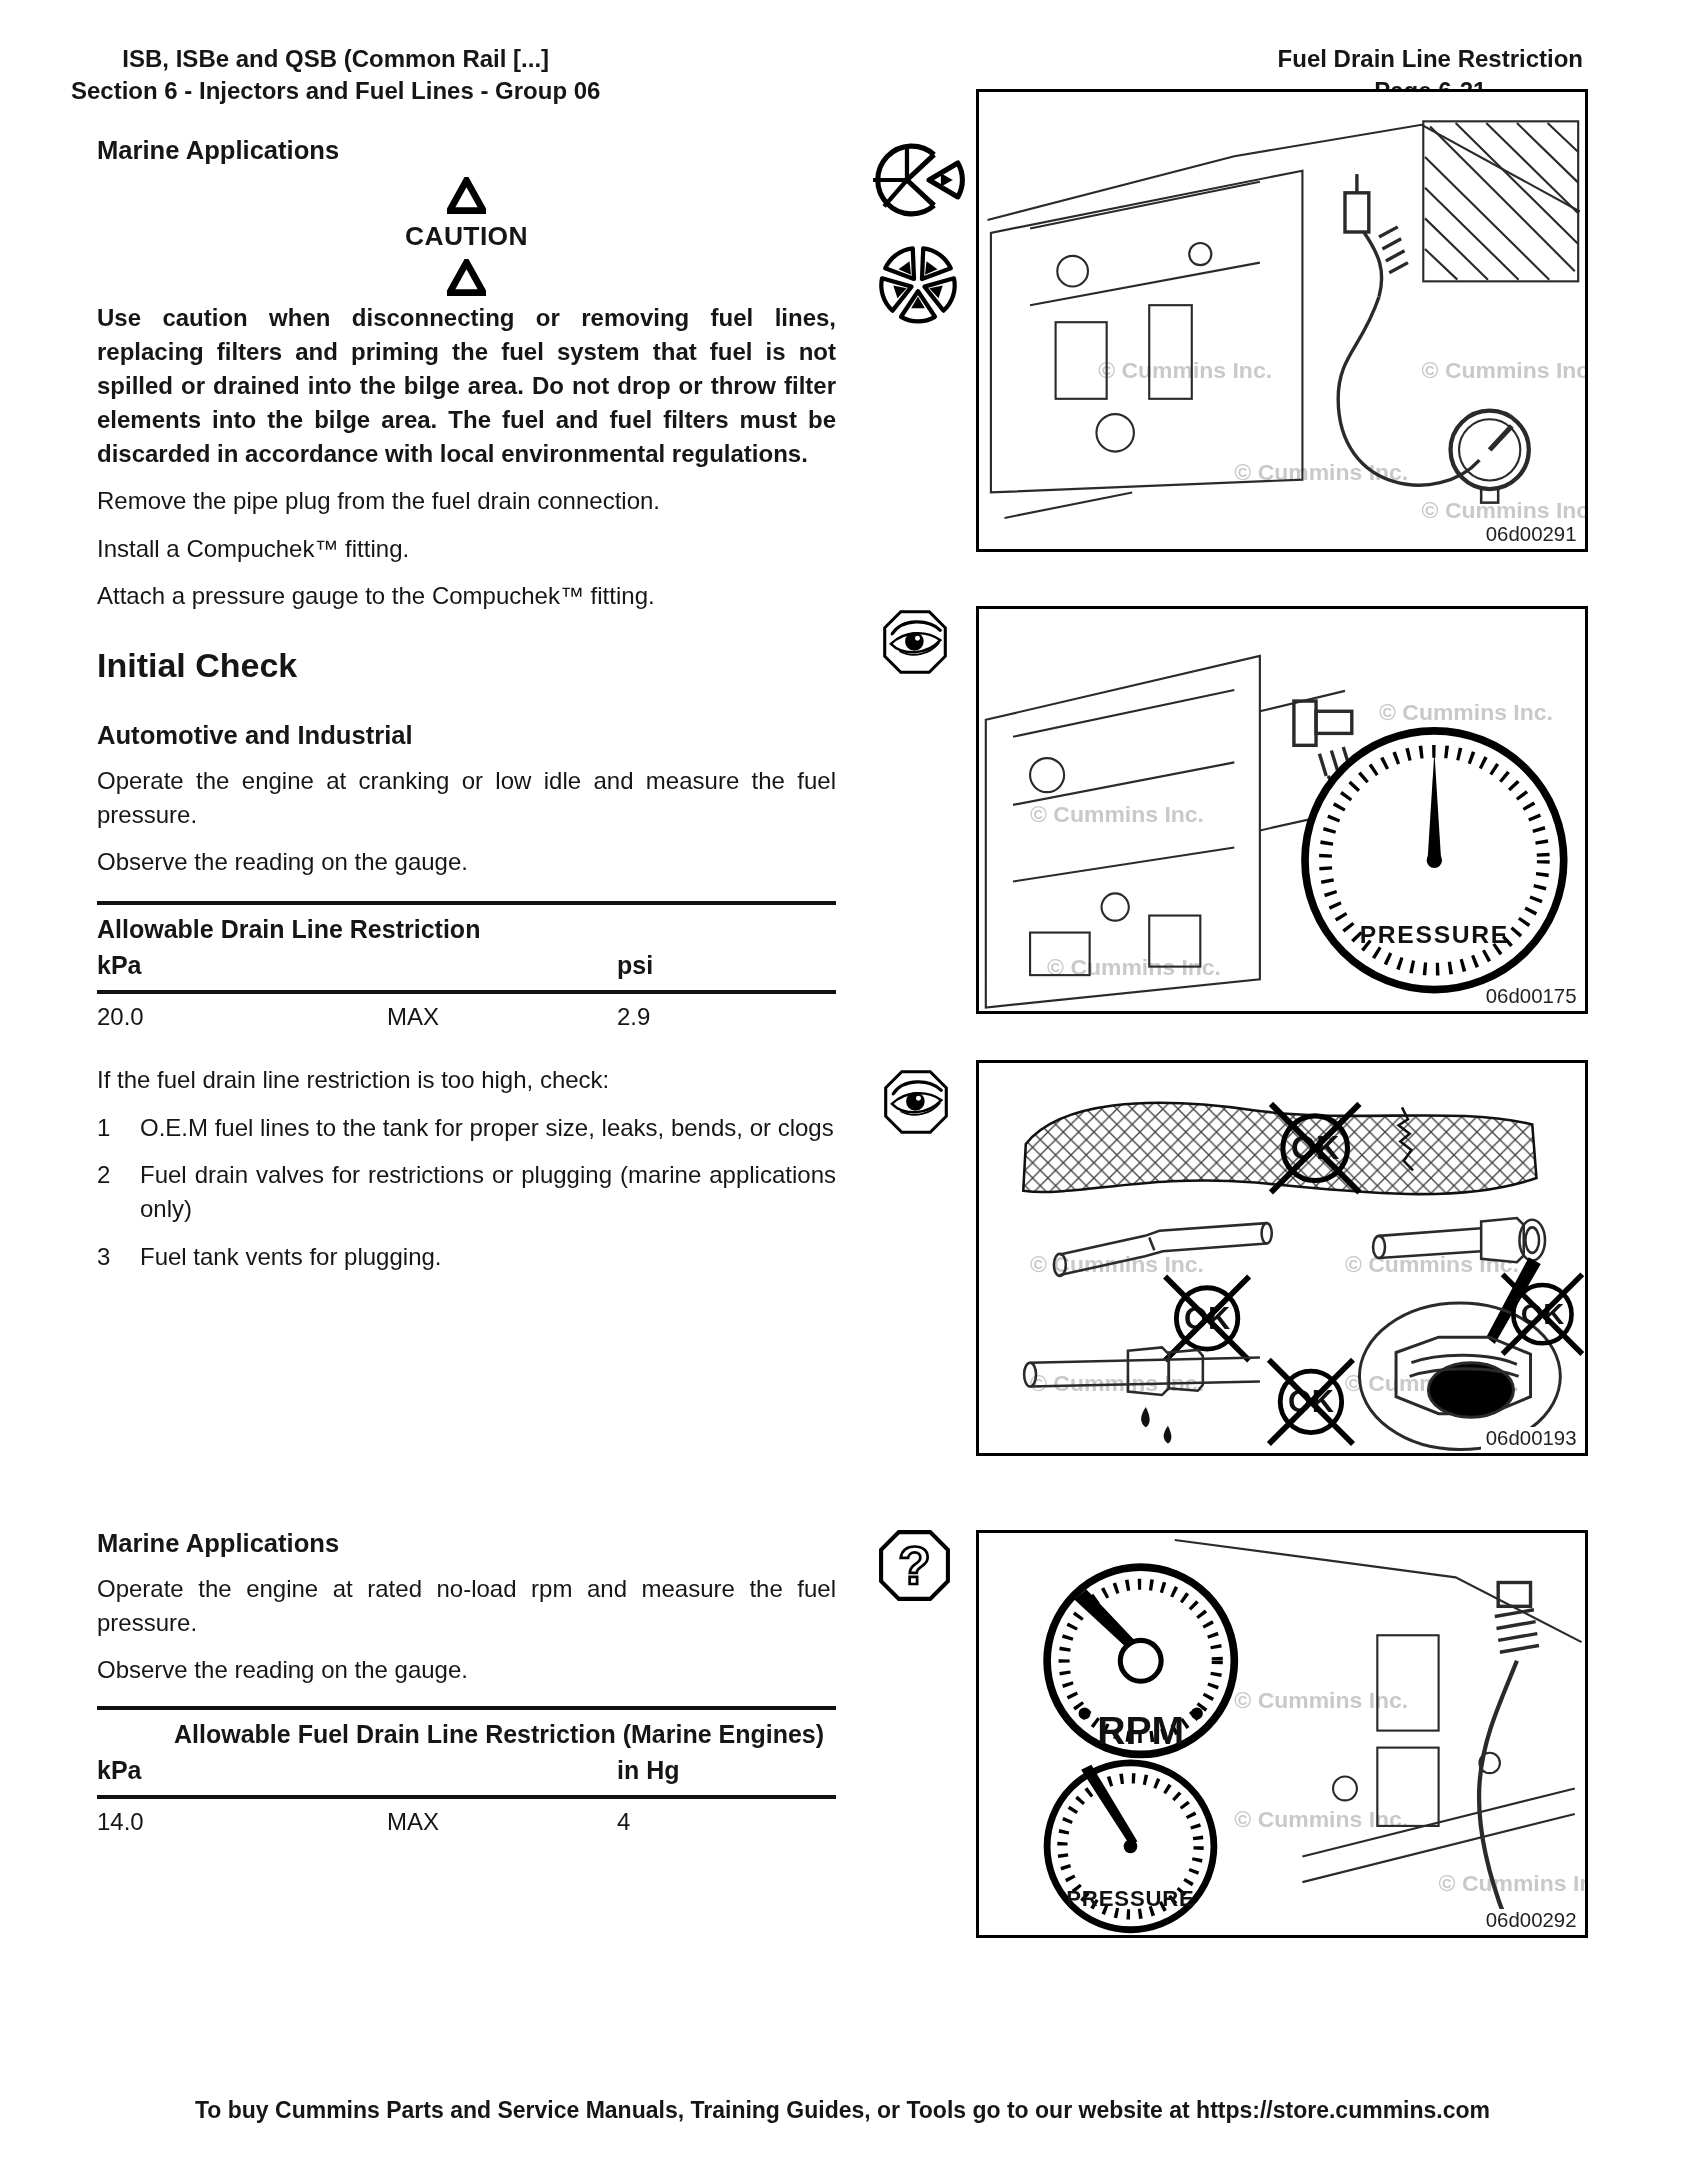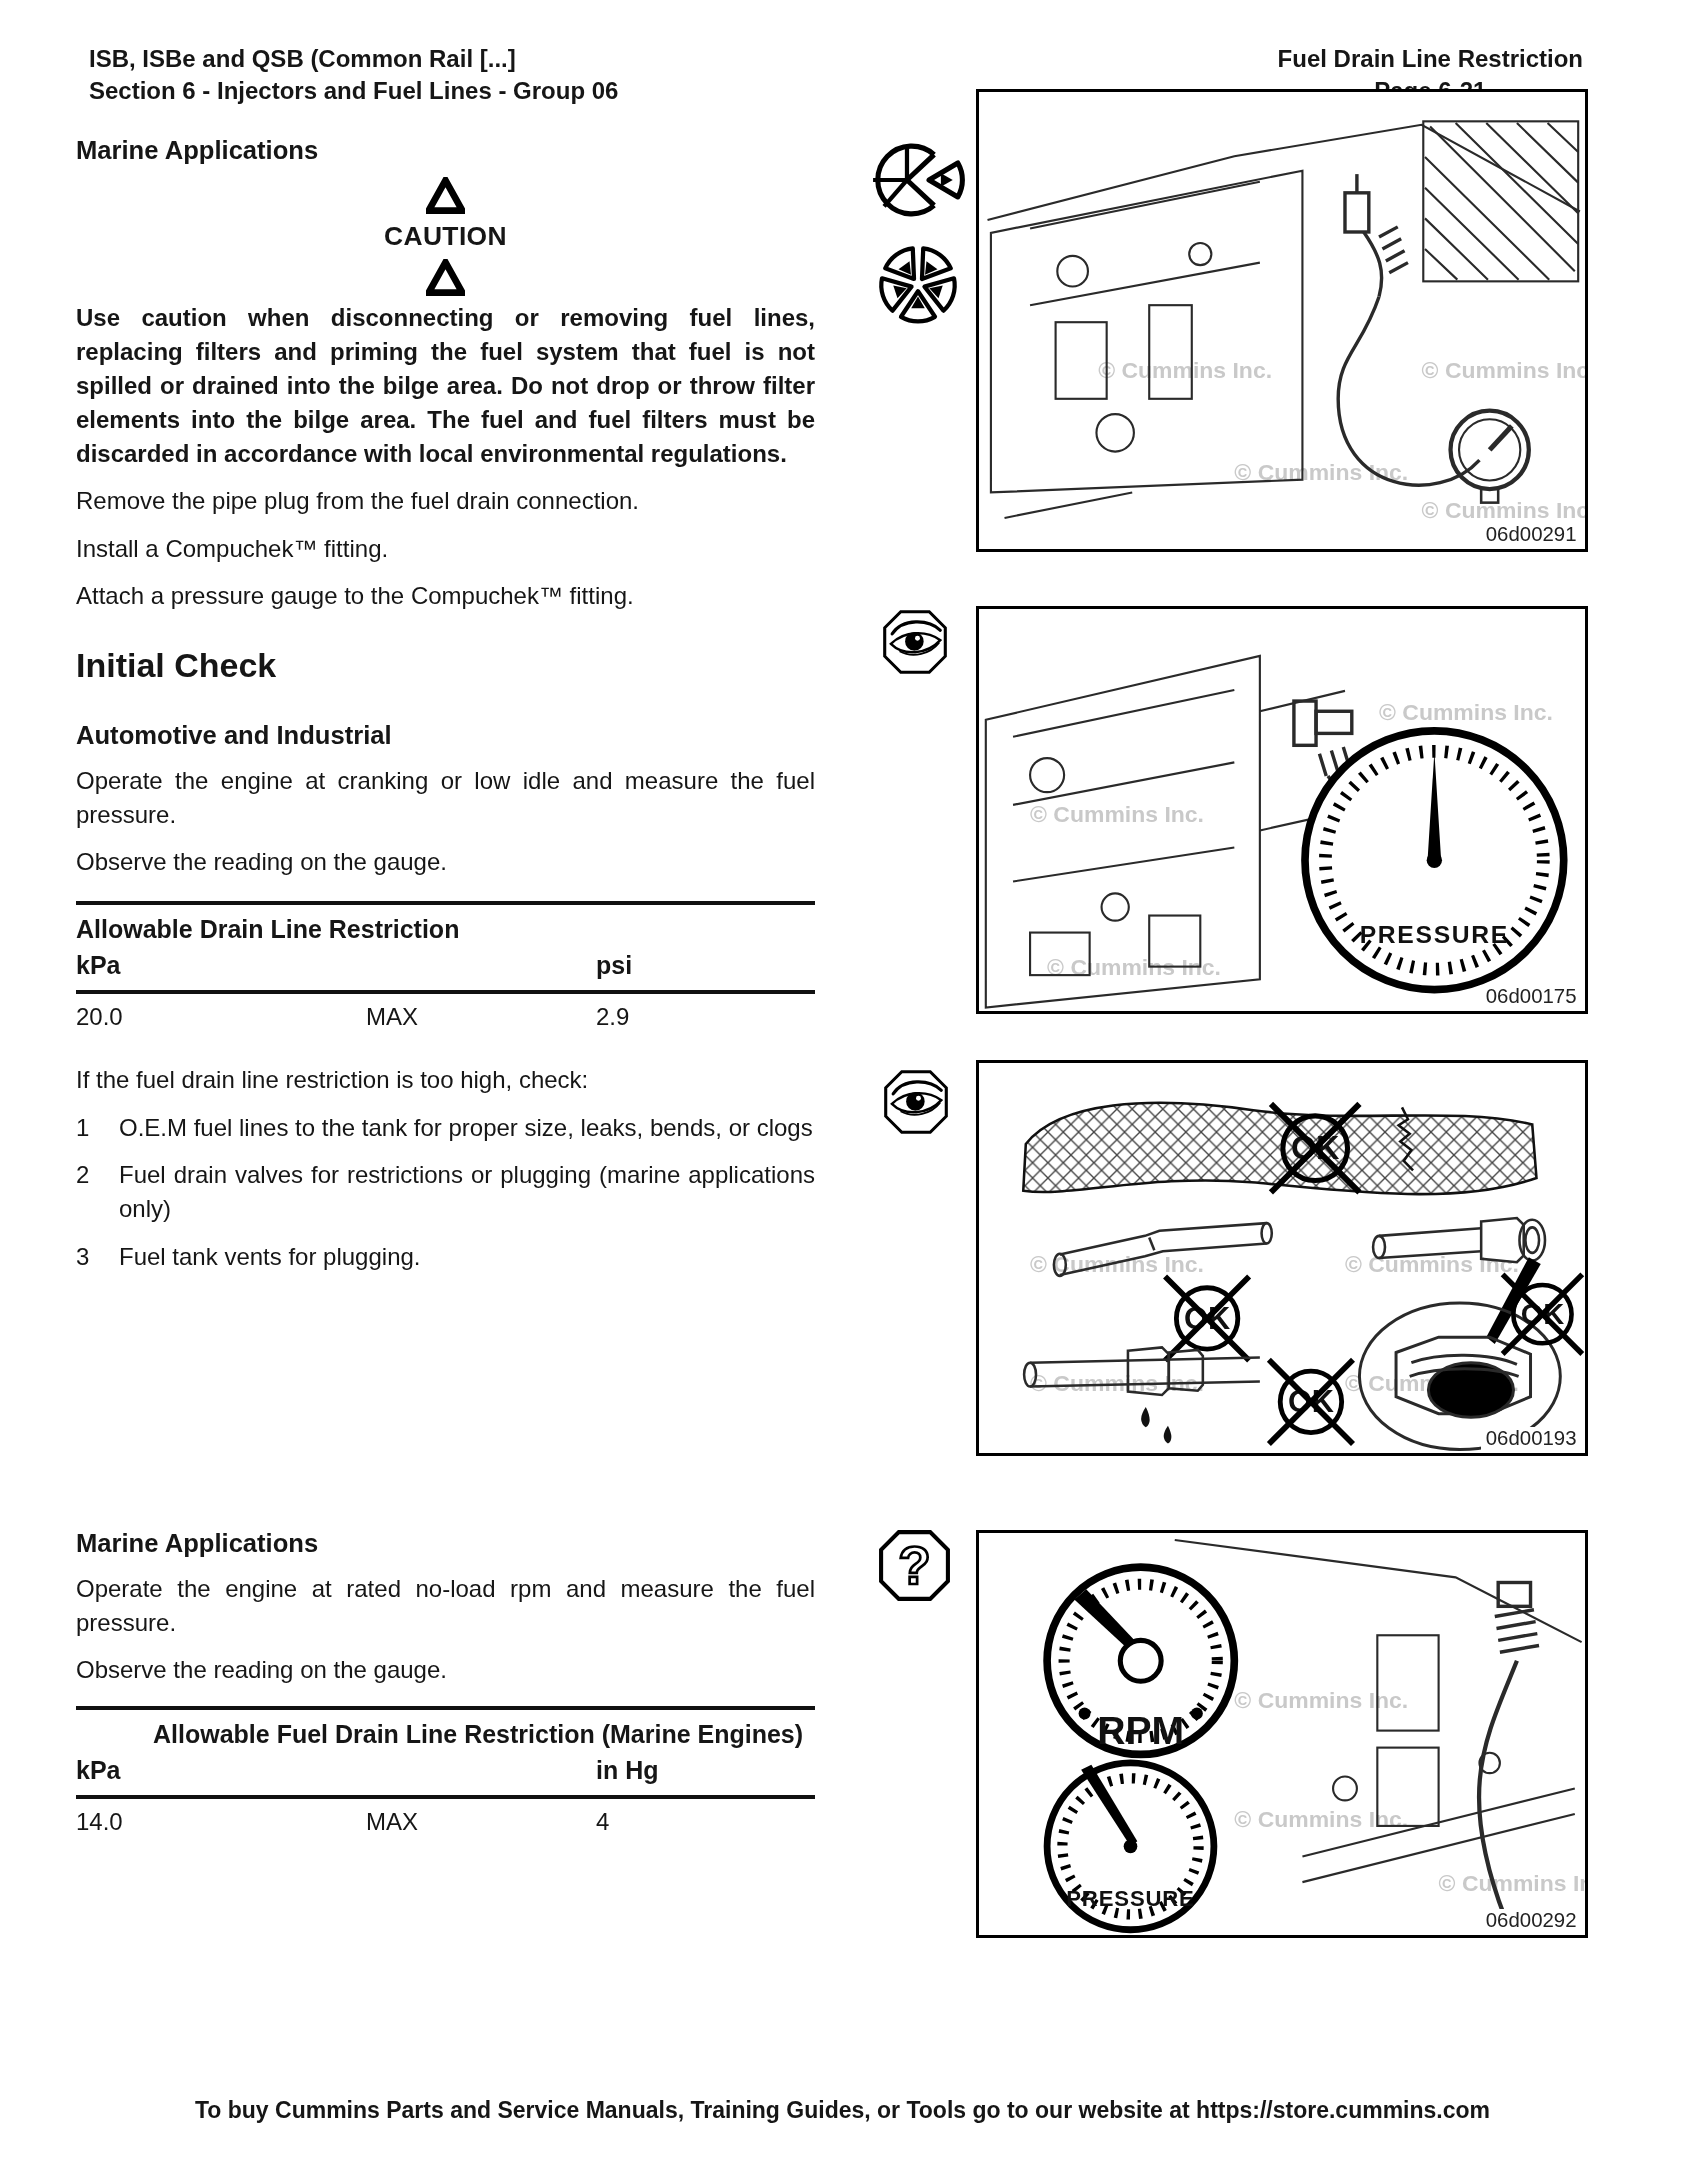--- a/index.html
+++ b/index.html
@@ -1,22 +1,22 @@
 <!DOCTYPE html>
 <html style="font-size:13.6px"><head>
 <meta charset="utf-8">
 <style>
   html,body{margin:0;padding:0;background:#ffffff;}
   .page{position:relative;width:1685px;height:2181px;background:#fff;
         font-family:"Liberation Sans",sans-serif;color:#161616;overflow:hidden;}
   
-  .hdr-l{position:absolute;left:89px;top:43px;font-size:24px;font-weight:bold;line-height:32px;}
+  .hdr-l{position:absolute;left:71px;top:43px;font-size:24px;font-weight:bold;line-height:32px;text-align:center;}
   .hdr-r{position:absolute;right:102px;top:43px;font-size:24px;font-weight:bold;line-height:32px;text-align:center;}
   
-  .sec{position:absolute;left:76px;width:739px;}
+  .sec{position:absolute;left:97px;width:739px;}
   .h2{font-size:25.6px;font-weight:bold;margin:0;}
   .h1{font-size:34px;font-weight:bold;margin:0;}
   .para{font-size:24px;line-height:34px;text-align:justify;margin:13.6px 0 0;}
   .single{text-align:left;}
   .boldp{font-weight:bold;}
   .caution-head{display:flex;align-items:center;gap:6.8px;margin:12px 0 0;flex-direction:column;}
   .caution-label{font-size:26.4px;font-weight:bold;letter-spacing:0.4px;}
   .tri{display:block;}
   
   .spec-table{margin-top:22px;}

